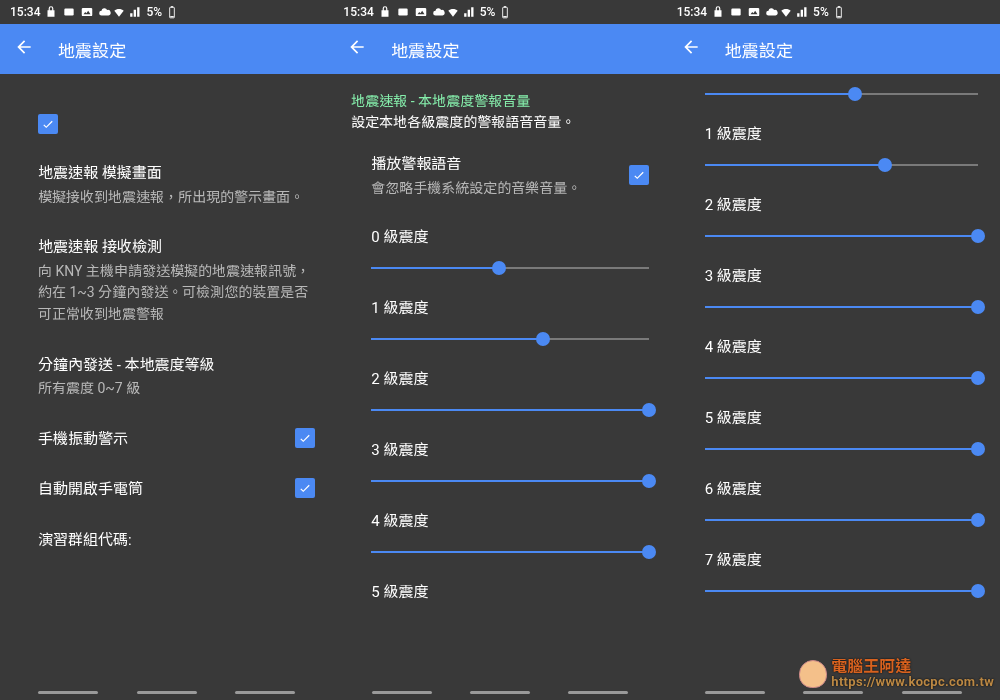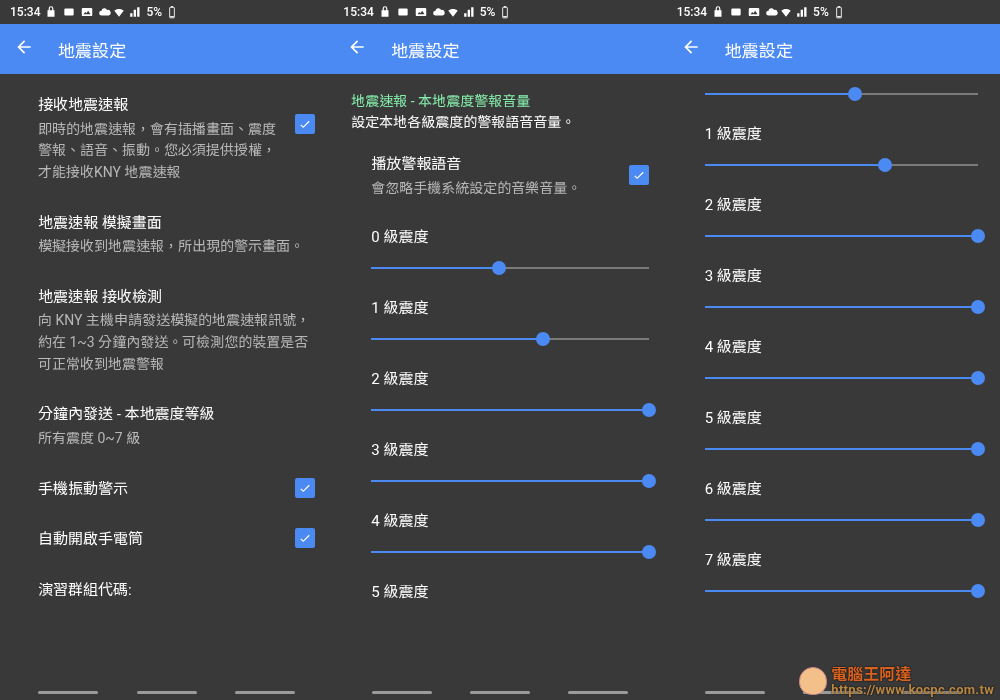--- a/index.html
+++ b/index.html
@@ -132,29 +132,29 @@
     align-items: center;
     background: #393939;
   }
   .nav-pill {
     width: 60px; height: 3px;
     background: #9a9a9a;
     border-radius: 2px;
   }
   .watermark {
     position: absolute;
-    bottom: 4px;
+    bottom: 12px;
     right: 6px;
     font-size: 11px;
     color: rgba(255,100,20,0.65);
     text-shadow: 0 0 2px #000;
     font-weight: bold;
     z-index: 100;
     display: flex;
-    align-items: flex-start;
+    align-items: center;
     gap: 4px;
   }
   .watermark .face {
     width: 28px; height: 28px;
     background: #f4c08a;
     border-radius: 50% 50% 45% 45%;
     border: 1px solid #c88;
     position: relative;
   }
   .watermark .wtext {
@@ -219,24 +219,20 @@
   <div class="app-bar">
     <span class="back-icon">
       <svg viewBox="0 0 24 24">
           <path fill="#fff" d="M20 11H7.8l5.6-5.6L12 4l-8 8 8 8 1.4-1.4L7.8 13H20z"></path>
         </svg>
     </span>
     <span>地震設定</span>
   </div>
   <div class="content">
     <div class="setting">
-      <div class="setting-text">
-        <div class="setting-title">接收地震速報</div>
-        <div class="setting-desc">即時的地震速報，會有插播畫面、震度警報、語音、振動。您必須提供授權，才能接收KNY 地震速報</div>
-      </div>
       <span class="checkbox">
         <svg viewBox="0 0 24 24">
             <path fill="#fff" d="M9 16.2l-3.5-3.5L4 14.2 9 19l11-11-1.5-1.5z"></path>
           </svg>
       </span>
     </div>
     <div class="setting">
       <div class="setting-text">
         <div class="setting-title">地震速報 模擬畫面</div>
         <div class="setting-desc">模擬接收到地震速報，所出現的警示畫面。</div>

